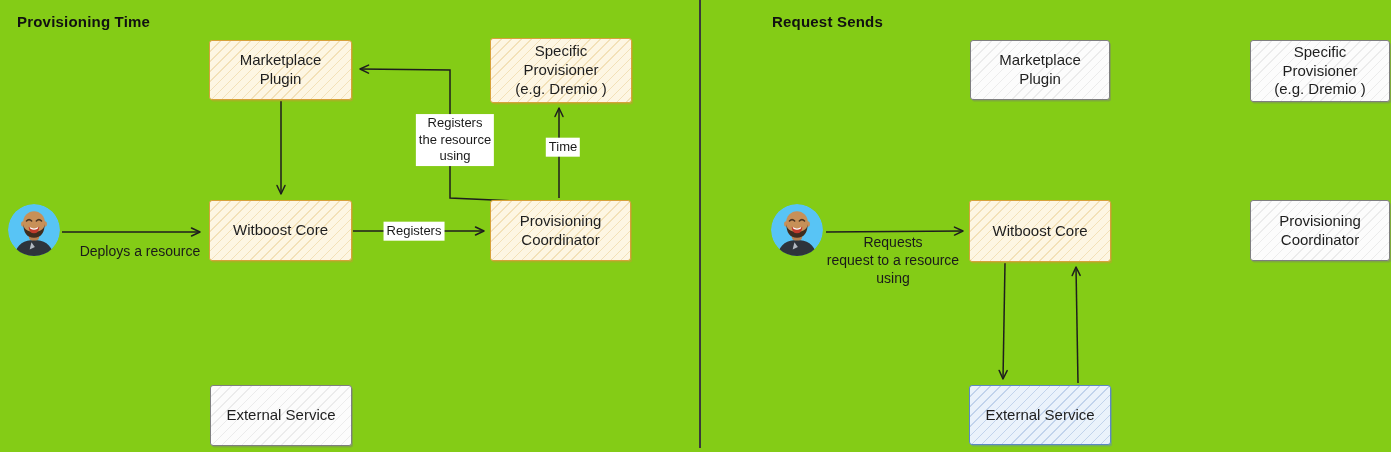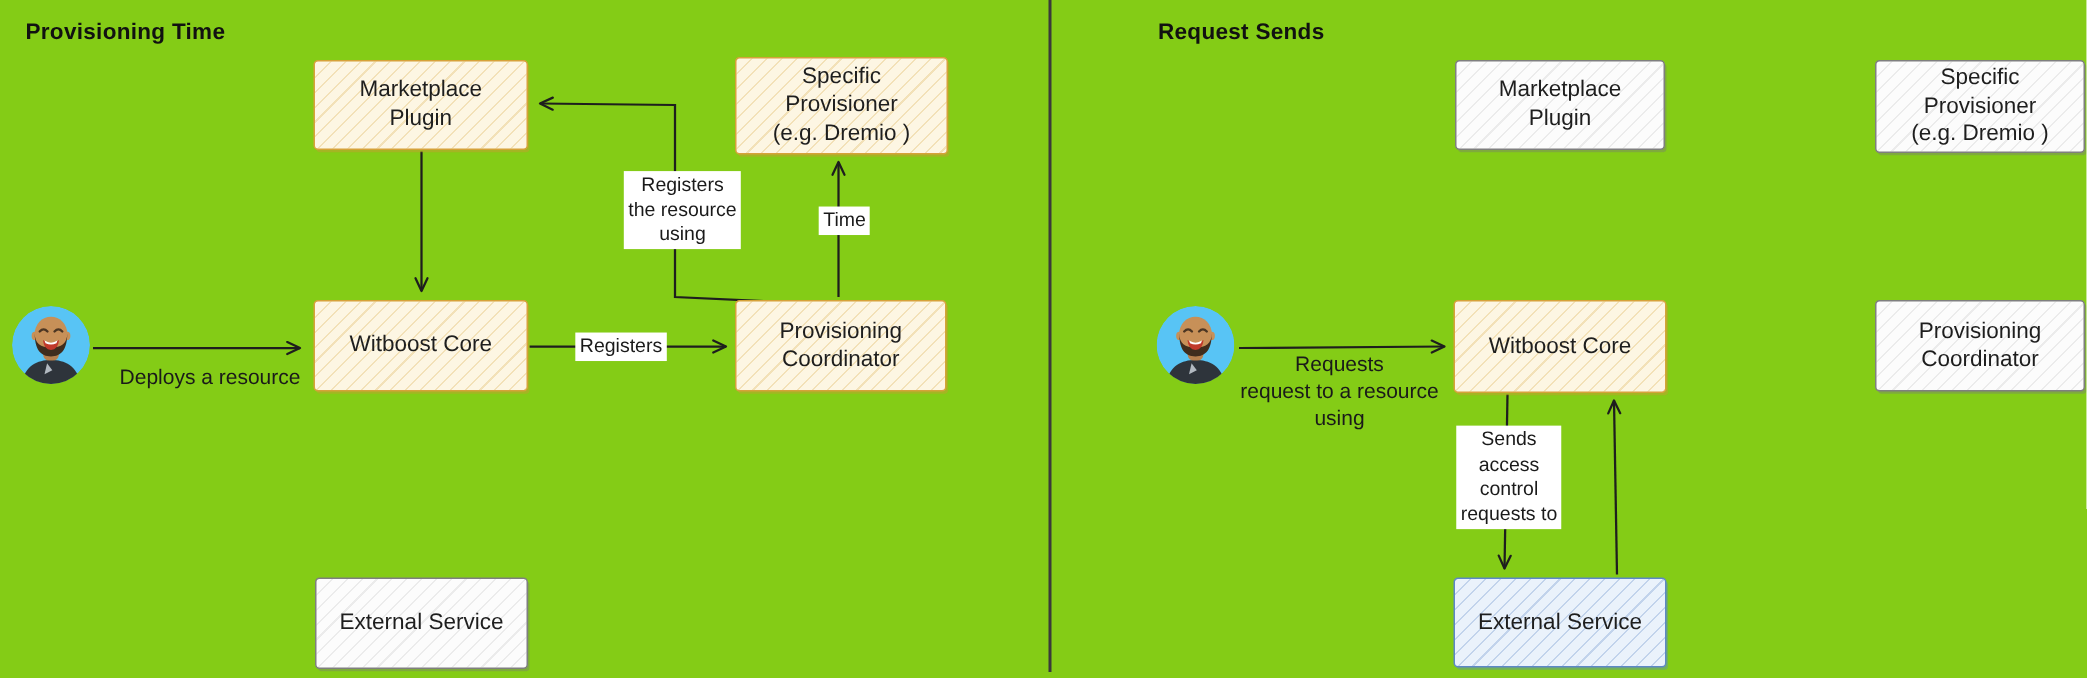--- a/index.html
+++ b/index.html
@@ -167,24 +167,20 @@
   <div class="edge-label lg" style="left:140px; top:252px;">Deploys a resource</div>
   <div class="edge-label masked" style="left:414px; top:231px;">Registers</div>
   <div class="edge-label masked" style="left:455px; top:140px;">Registers
 the resource
 using</div>
   <div class="edge-label masked" style="left:563px; top:147px;">Time</div>
 
   <div class="edge-label lg" style="left:893px; top:261px;">Requests
 request to a resource
 using</div>
-  <div class="edge-label masked" style="left:1006px; top:318px;">Sends
-access
-control
-requests to</div>
 
   <svg class="avatar" style="left:8px; top:204px;" viewBox="0 0 60 60">
     <defs>
         <clipPath id="avc1">
           <circle cx="30" cy="30" r="30"></circle>
         </clipPath>
       </defs>
     <g clip-path="url(#avc1)">
       <circle cx="30" cy="30" r="30" fill="#58c4f5"></circle>
       <path d="M7,62 C9,46 19,41.5 30,41.5 C41,41.5 51,46 53,62 Z" fill="#2e343b"></path>

